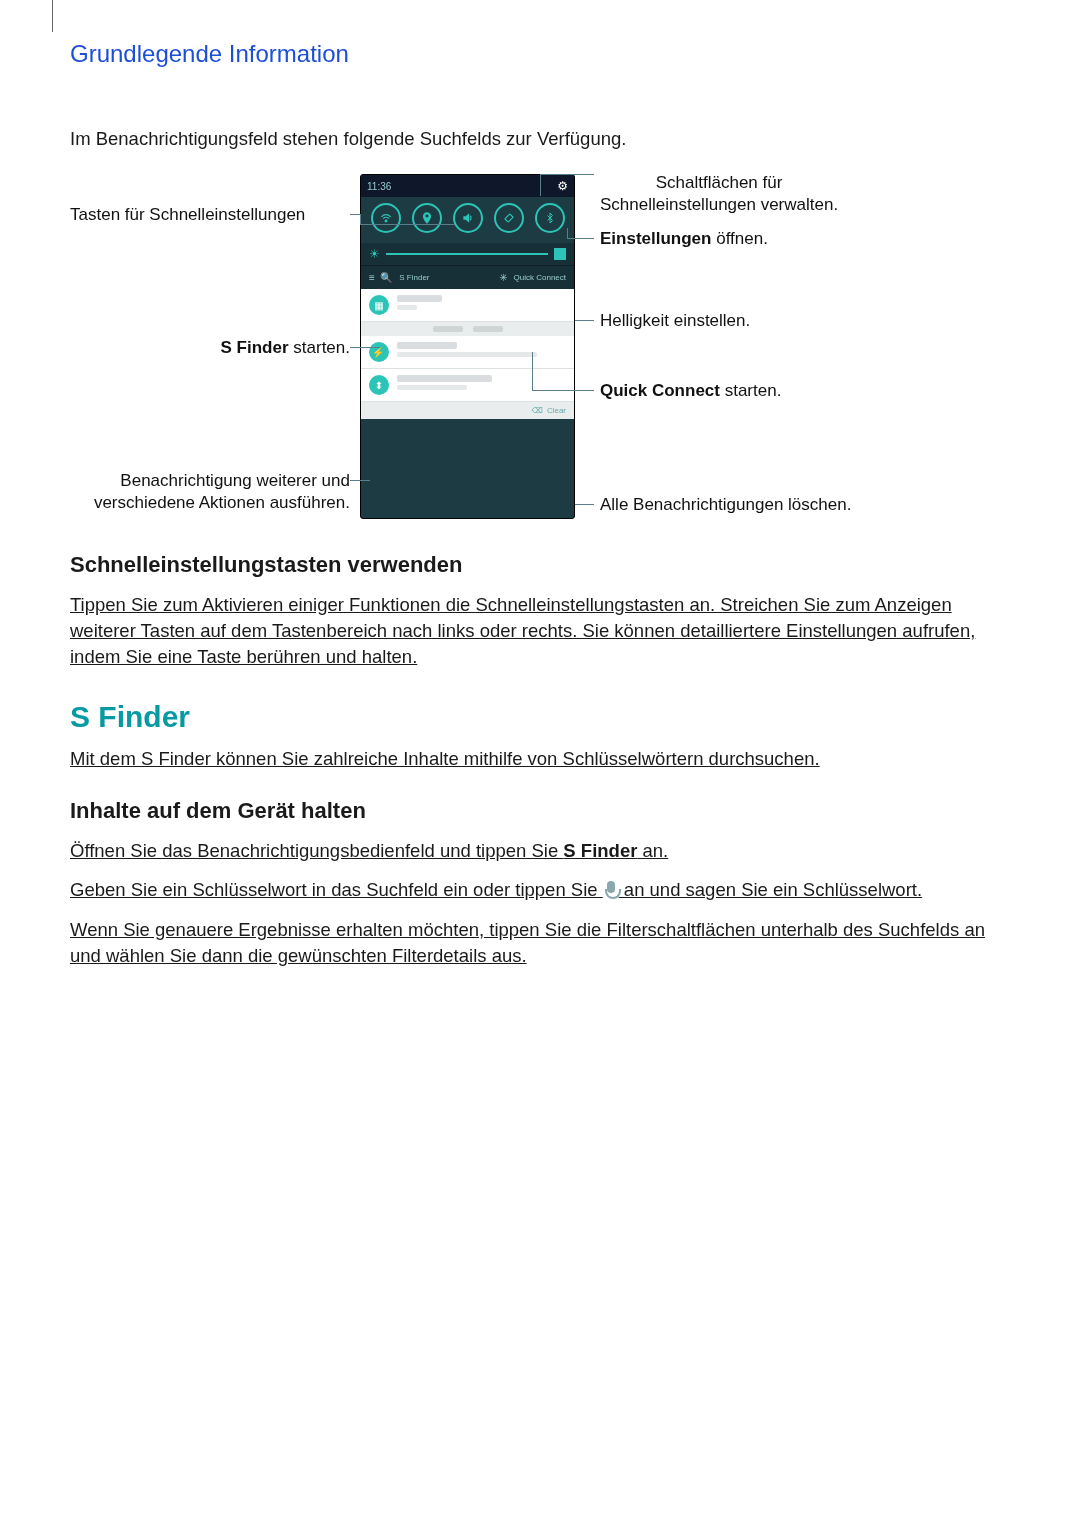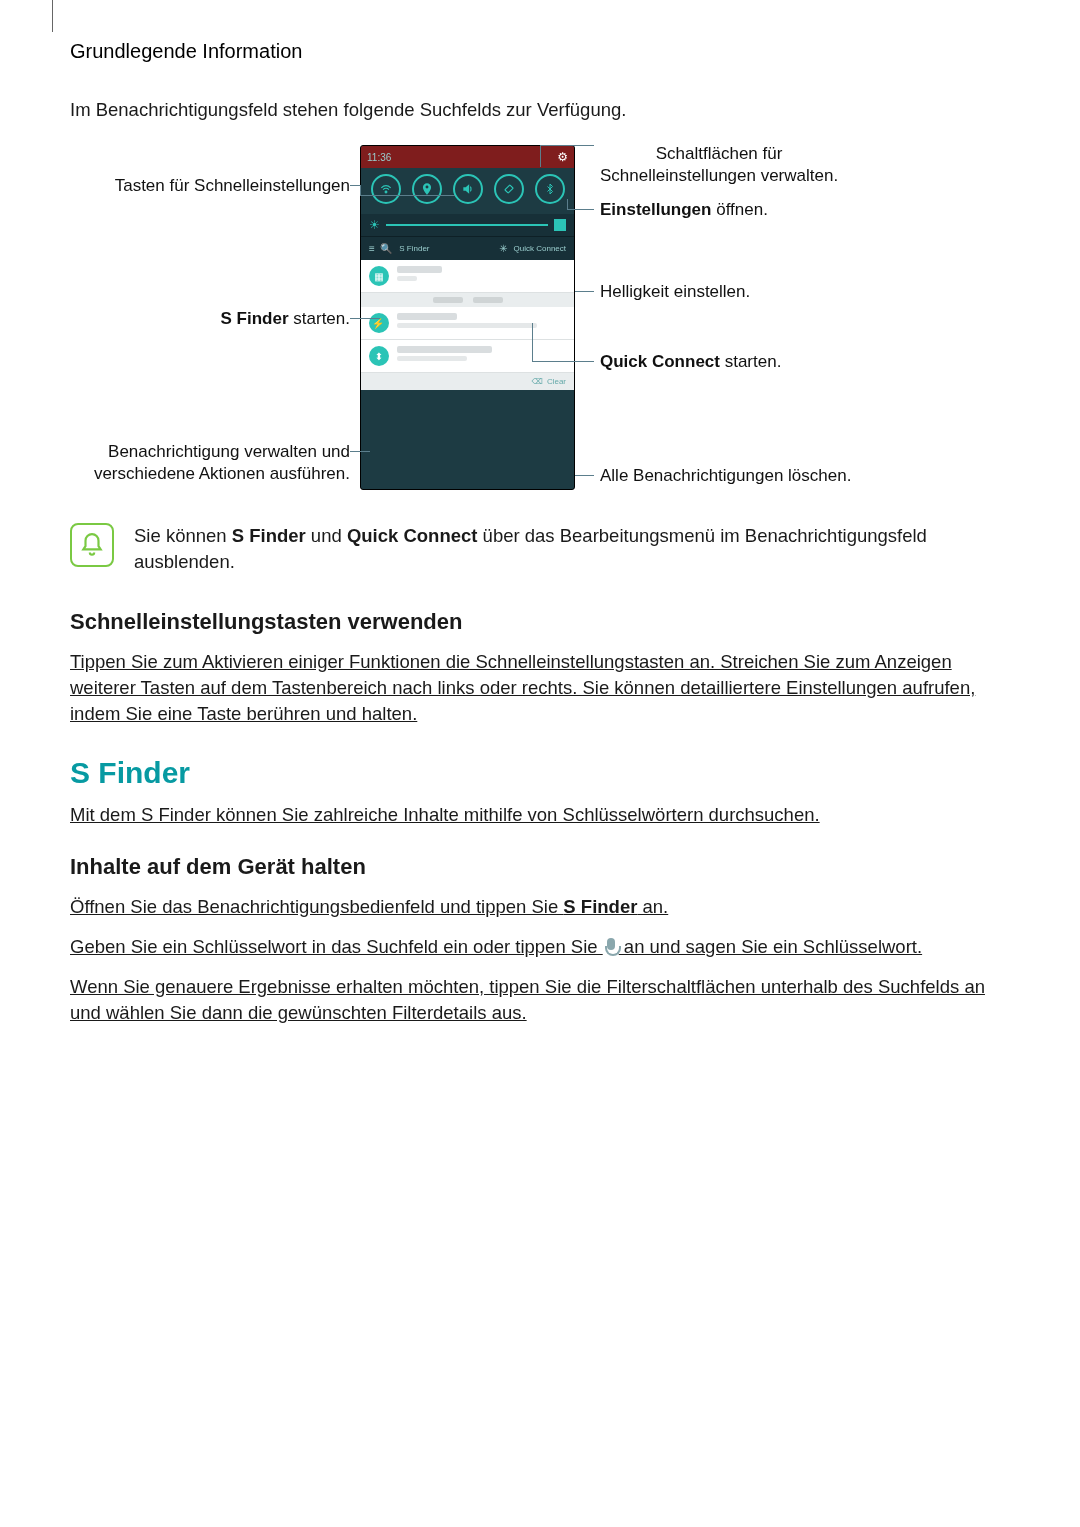--- a/index.html
+++ b/index.html
@@ -19,23 +19,23 @@
   }
   .left-rule {
     position: absolute;
     left: 52px;
     top: 0;
     width: 1px;
     height: 32px;
     background: #666;
   }
   .section-header {
-    font-size: 20px;
-    color: #000000;
-    margin-bottom: 36px;
+    font-size: 24px;
+    color: #1d4ed8;
+    margin-bottom: 60px;
     margin-left: 0px;
     padding-top: 0;
   }
   .intro-p { margin-bottom: 24px; }
   .diagram-area {
     position: relative;
     width: 880px;
     height: 360px;
     margin-bottom: 18px;
   }
@@ -46,21 +46,21 @@
     top: 0;
     width: 215px;
     height: 345px;
     border: 1px solid #000;
     border-radius: 3px;
     background: #1d3b43;
     overflow: hidden;
   }
   .status-bar {
     height: 22px;
-    background: #7f1d1d;
+    background: #0f172a;
     display: flex;
     align-items: center;
     padding: 0 6px;
     font-size: 10px;
     color: #9cc;
   }
   .flex-sp { flex: 1; }
   .gear-icon { color: #fff; font-size: 12px; }
   .quick-row {
     display: flex;
@@ -279,34 +279,34 @@
               <div class="nsub" style="width:70px;"></div>
             </div>
         </div>
         <div class="footer-row">
           <span>⌫</span>
           <span>Clear</span>
         </div>
       </div>
     </div>
 
-    <div class="callout" style="left:0; top:30px; width:280px; text-align:right;">
+    <div class="callout" style="left:0; top:30px; width:280px; text-align:left;">
       <span>Tasten für Schnelleinstellungen</span>
     </div>
     <div class="cline" style="left:280px; top:40px; width:10px; height:1px;"></div>
     <div class="cline" style="left:290px; top:40px; width:1px; height:10px;"></div>
     <div class="cline" style="left:290px; top:50px; width:95px; height:1px;"></div>
 
     <div class="callout" style="left:0; top:163px; width:280px; text-align:right;">
       <span class="b">S Finder</span><span> starten.</span>
     </div>
     <div class="cline" style="left:280px; top:173px; width:30px; height:1px;"></div>
 
     <div class="callout" style="left:0; top:296px; width:280px; text-align:right; line-height:1.3;">
-      <span>Benachrichtigung verwalten und</span><br>
+      <span>Benachrichtigung weiterer und</span><br>
       <span>verschiedene Aktionen ausführen.</span>
     </div>
     <div class="cline" style="left:280px; top:306px; width:20px; height:1px;"></div>
 
     <div class="callout" style="left:530px; top:-2px; line-height:1.3;text-align:center;">
       <span>Schaltflächen für</span><br>
       <span>Schnelleinstellungen verwalten.</span>
     </div>
     <div class="cline" style="left:470px; top:0px; width:1px; height:22px; background:#5b7e8c;"></div>
     <div class="cline" style="left:470px; top:0px; width:54px; height:1px;"></div>
@@ -323,31 +323,20 @@
     <div class="callout" style="left:530px; top:206px;">
       <span class="b">Quick Connect</span><span> starten.</span>
     </div>
     <div class="cline" style="left:462px; top:178px; width:1px; height:38px;"></div>
     <div class="cline" style="left:462px; top:216px; width:62px; height:1px;"></div>
 
     <div class="callout" style="left:530px; top:320px;">Alle Benachrichtigungen löschen.</div>
     <div class="cline" style="left:505px; top:330px; width:19px; height:1px;"></div>
   </div>
 
-  <div class="tip">
-    <div class="tip-icon">
-      <svg width="26" height="26" viewBox="0 0 24 24" fill="none" stroke="#7ac943" stroke-width="2">
-          <path d="M6 8a6 6 0 0112 0v5l2 3H4l2-3V8z"></path>
-          <path d="M10 19a2 2 0 004 0"></path>
-        </svg>
-    </div>
-    <div class="tip-text">
-      <span>Sie können </span><span class="b">S Finder</span><span> und </span><span class="b">Quick Connect</span><span> über das Bearbeitungsmenü im Benachrichtigungsfeld ausblenden.</span>
-    </div>
-  </div>
 
   <h3 class="sub">Schnelleinstellungstasten verwenden</h3>
   <p class="body-p">Tippen Sie zum Aktivieren einiger Funktionen die Schnelleinstellungstasten an. Streichen Sie zum Anzeigen weiterer Tasten auf dem Tastenbereich nach links oder rechts. Sie können detailliertere Einstellungen aufrufen, indem Sie eine Taste berühren und halten.</p>
 
   <h2 class="teal">S Finder</h2>
   <p class="body-p">Mit dem S Finder können Sie zahlreiche Inhalte mithilfe von Schlüsselwörtern durchsuchen.</p>
 
   <h3 class="sub" style="margin-top:26px;">Inhalte auf dem Gerät halten</h3>
   <p class="body-p">
     <span>Öffnen Sie das Benachrichtigungsbedienfeld und tippen Sie </span><span class="b">S Finder</span><span> an.</span>

